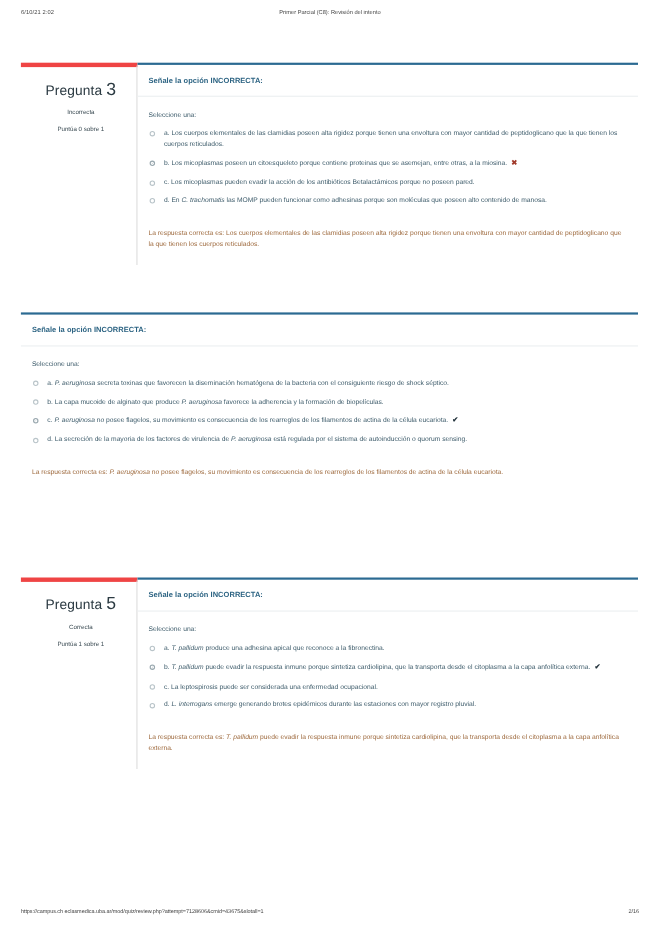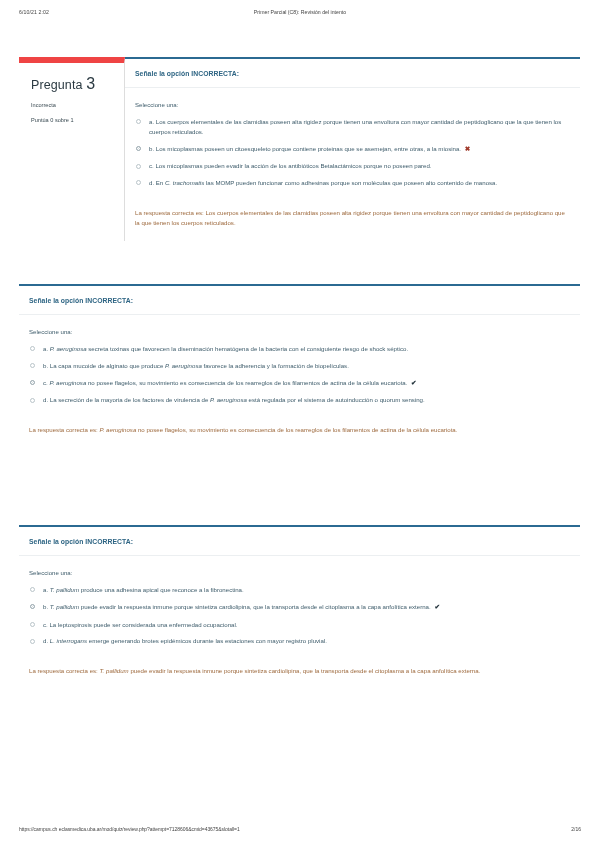--- a/index.html
+++ b/index.html
@@ -68,24 +68,25 @@
   }
   .qcard {
     position: relative;
     display: flex;
     align-items: stretch;
     background: #ffffff;
   }
   .qinfo {
     width: 106px;
     flex: 0 0 106px;
-    border-top: 6px solid #ef4444;
+    border-top: 4px solid #ef4444;
     border-right: 1px solid #ddd;
     padding: 12px 8px 14px 12px;
     box-sizing: border-box;
+    text-align: center;
   }
   .qinfo .qno {
     font-size: 12.5px;
     font-weight: 400;
     color: #2b3a42;
     letter-spacing: .1px;
     white-space: nowrap;
     margin-bottom: 9px;
   }
   .qinfo .qno b {
@@ -207,20 +208,25 @@
             <div class="opt"><span class="radio"></span><span>b.</span> <span>La capa mucoide de alginato que produce </span><i>P. aeruginosa</i><span> favorece la adherencia y la formación de biopelículas.</span></div>
             <div class="opt"><span class="radio checked"></span><span>c.</span> <i>P. aeruginosa</i><span> no posee flagelos, su movimiento es consecuencia de los rearreglos de los filamentos de actina de la célula eucariota.</span> <span class="mark right">✔</span></div>
             <div class="opt"><span class="radio"></span><span>d.</span> <span>La secreción de la mayoria de los factores de virulencia de </span><i>P. aeruginosa</i><span> está regulada por el sistema de autoinducción o quorum sensing.</span></div>
           </div>
           <div class="feedback"><span>La respuesta correcta es: </span><i>P. aeruginosa</i><span> no posee flagelos, su movimiento es consecuencia de los rearreglos de los filamentos de actina de la célula eucariota.</span></div>
         </div>
       </div>
     </div>
     <div class="qwrap" style="top: 525px;">
       <div class="qcard">
+        <div class="qinfo">
+          <div class="qno"><span>Pregunta</span> <b>5</b></div>
+          <div class="qstate">Correcta</div>
+          <div class="qmark">Puntúa 1 sobre 1</div>
+        </div>
         <div class="qbody">
           <div class="qtext">Señale la opción INCORRECTA:</div>
           <div class="qanswers">
             <div class="selecc">Seleccione una:</div>
             <div class="opt"><span class="radio"></span><span>a.</span> <i>T. pallidum</i><span> produce una adhesina apical que reconoce a la fibronectina.</span></div>
             <div class="opt"><span class="radio checked"></span><span>b.</span> <i>T. pallidum</i><span> puede evadir la respuesta inmune porque sintetiza cardiolipina, que la transporta desde el citoplasma a la capa anfolítica externa.</span> <span class="mark right">✔</span></div>
             <div class="opt"><span class="radio"></span><span>c.</span> <span>La leptospirosis puede ser considerada una enfermedad ocupacional.</span></div>
             <div class="opt"><span class="radio"></span><span>d.</span> <i>L. interrogans</i><span> emerge generando brotes epidémicos durante las estaciones con mayor registro pluvial.</span></div>
           </div>
           <div class="feedback"><span>La respuesta correcta es: </span><i>T. pallidum</i><span> puede evadir la respuesta inmune porque sintetiza cardiolipina, que la transporta desde el citoplasma a la capa anfolítica externa.</span></div>

